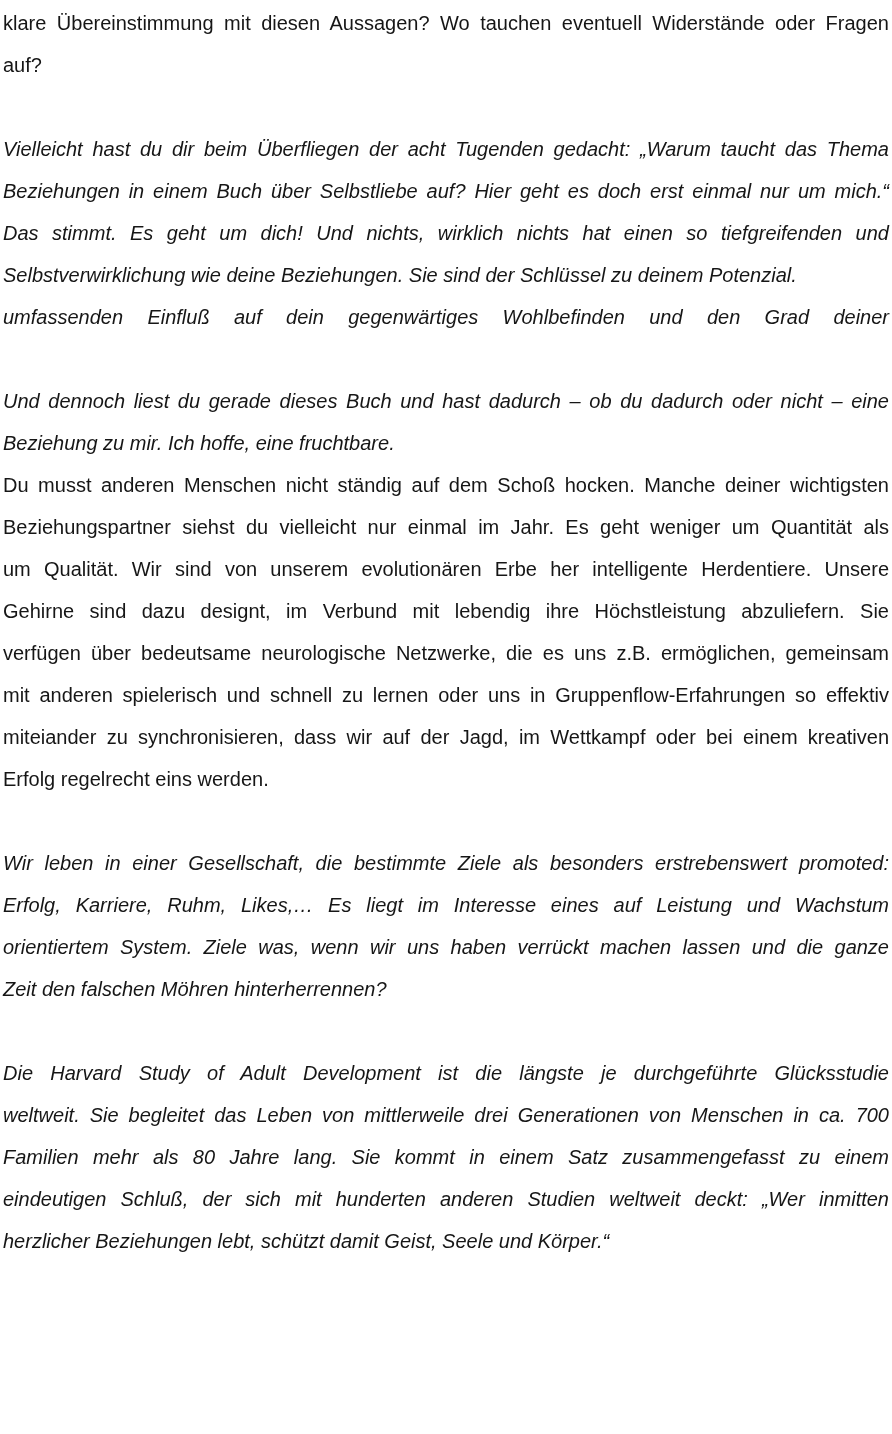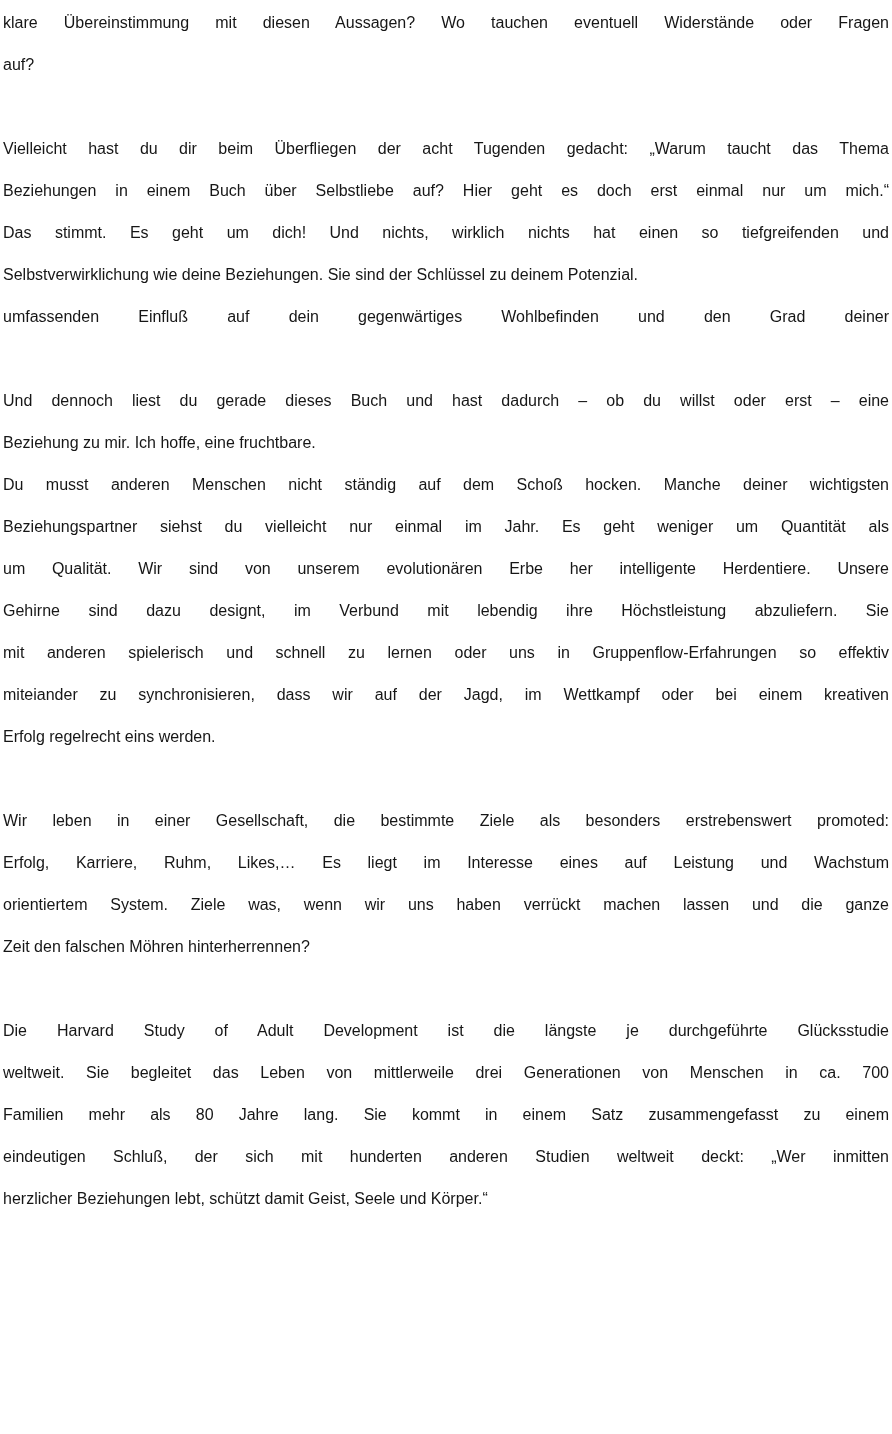--- a/index.html
+++ b/index.html
@@ -15,23 +15,24 @@
     color: #161616;
   }
   .page {
     padding: 2px 3px 0 3px;
   }
   .para {
     margin: 0;
   }
   .para.gap {
     margin-top: 42px;
+    font-style: italic;
   }
   .line {
-    font-size: 16px;
+    font-size: 20px;
     line-height: 42px;
     text-align: justify;
     text-align-last: justify;
     white-space: normal;
   }
   .line.last {
     text-align: justify;
     text-align-last: left;
   }
 </style>
@@ -47,29 +48,30 @@
 
   <div class="para gap">
     <div class="line">Vielleicht hast du dir beim Überfliegen der acht Tugenden gedacht: „Warum taucht das Thema</div>
     <div class="line">Beziehungen in einem Buch über Selbstliebe auf? Hier geht es doch erst einmal nur um mich.“</div>
     <div class="line">Das stimmt. Es geht um dich! Und nichts, wirklich nichts hat einen so tiefgreifenden und</div>
     <div class="line last">Selbstverwirklichung wie deine Beziehungen. Sie sind der Schlüssel zu deinem Potenzial.</div>
     <div class="line">umfassenden Einfluß auf dein gegenwärtiges Wohlbefinden und den Grad deiner</div>
   </div>
 
   <div class="para gap">
-    <div class="line">Und dennoch liest du gerade dieses Buch und hast dadurch – ob du willst oder erst – eine</div>
+    <div class="line">Und dennoch liest du gerade dieses Buch und hast dadurch – ob du dadurch oder nicht – eine</div>
     <div class="line last">Beziehung zu mir. Ich hoffe, eine fruchtbare.</div>
   </div>
 
   <div class="para">
     <div class="line">Du musst anderen Menschen nicht ständig auf dem Schoß hocken. Manche deiner wichtigsten</div>
     <div class="line">Beziehungspartner siehst du vielleicht nur einmal im Jahr. Es geht weniger um Quantität als</div>
     <div class="line">um Qualität. Wir sind von unserem evolutionären Erbe her intelligente Herdentiere. Unsere</div>
     <div class="line">Gehirne sind dazu designt, im Verbund mit lebendig ihre Höchstleistung abzuliefern. Sie</div>
+    <div class="line">verfügen über bedeutsame neurologische Netzwerke, die es uns z.B. ermöglichen, gemeinsam</div>
     <div class="line">mit anderen spielerisch und schnell zu lernen oder uns in Gruppenflow-Erfahrungen so effektiv</div>
     <div class="line">miteiander zu synchronisieren, dass wir auf der Jagd, im Wettkampf oder bei einem kreativen</div>
     <div class="line last">Erfolg regelrecht eins werden.</div>
   </div>
 
   <div class="para gap">
     <div class="line">Wir leben in einer Gesellschaft, die bestimmte Ziele als besonders erstrebenswert promoted:</div>
     <div class="line">Erfolg, Karriere, Ruhm, Likes,… Es liegt im Interesse eines auf Leistung und Wachstum</div>
     <div class="line">orientiertem System. Ziele was, wenn wir uns haben verrückt machen lassen und die ganze</div>
     <div class="line last">Zeit den falschen Möhren hinterherrennen?</div>

